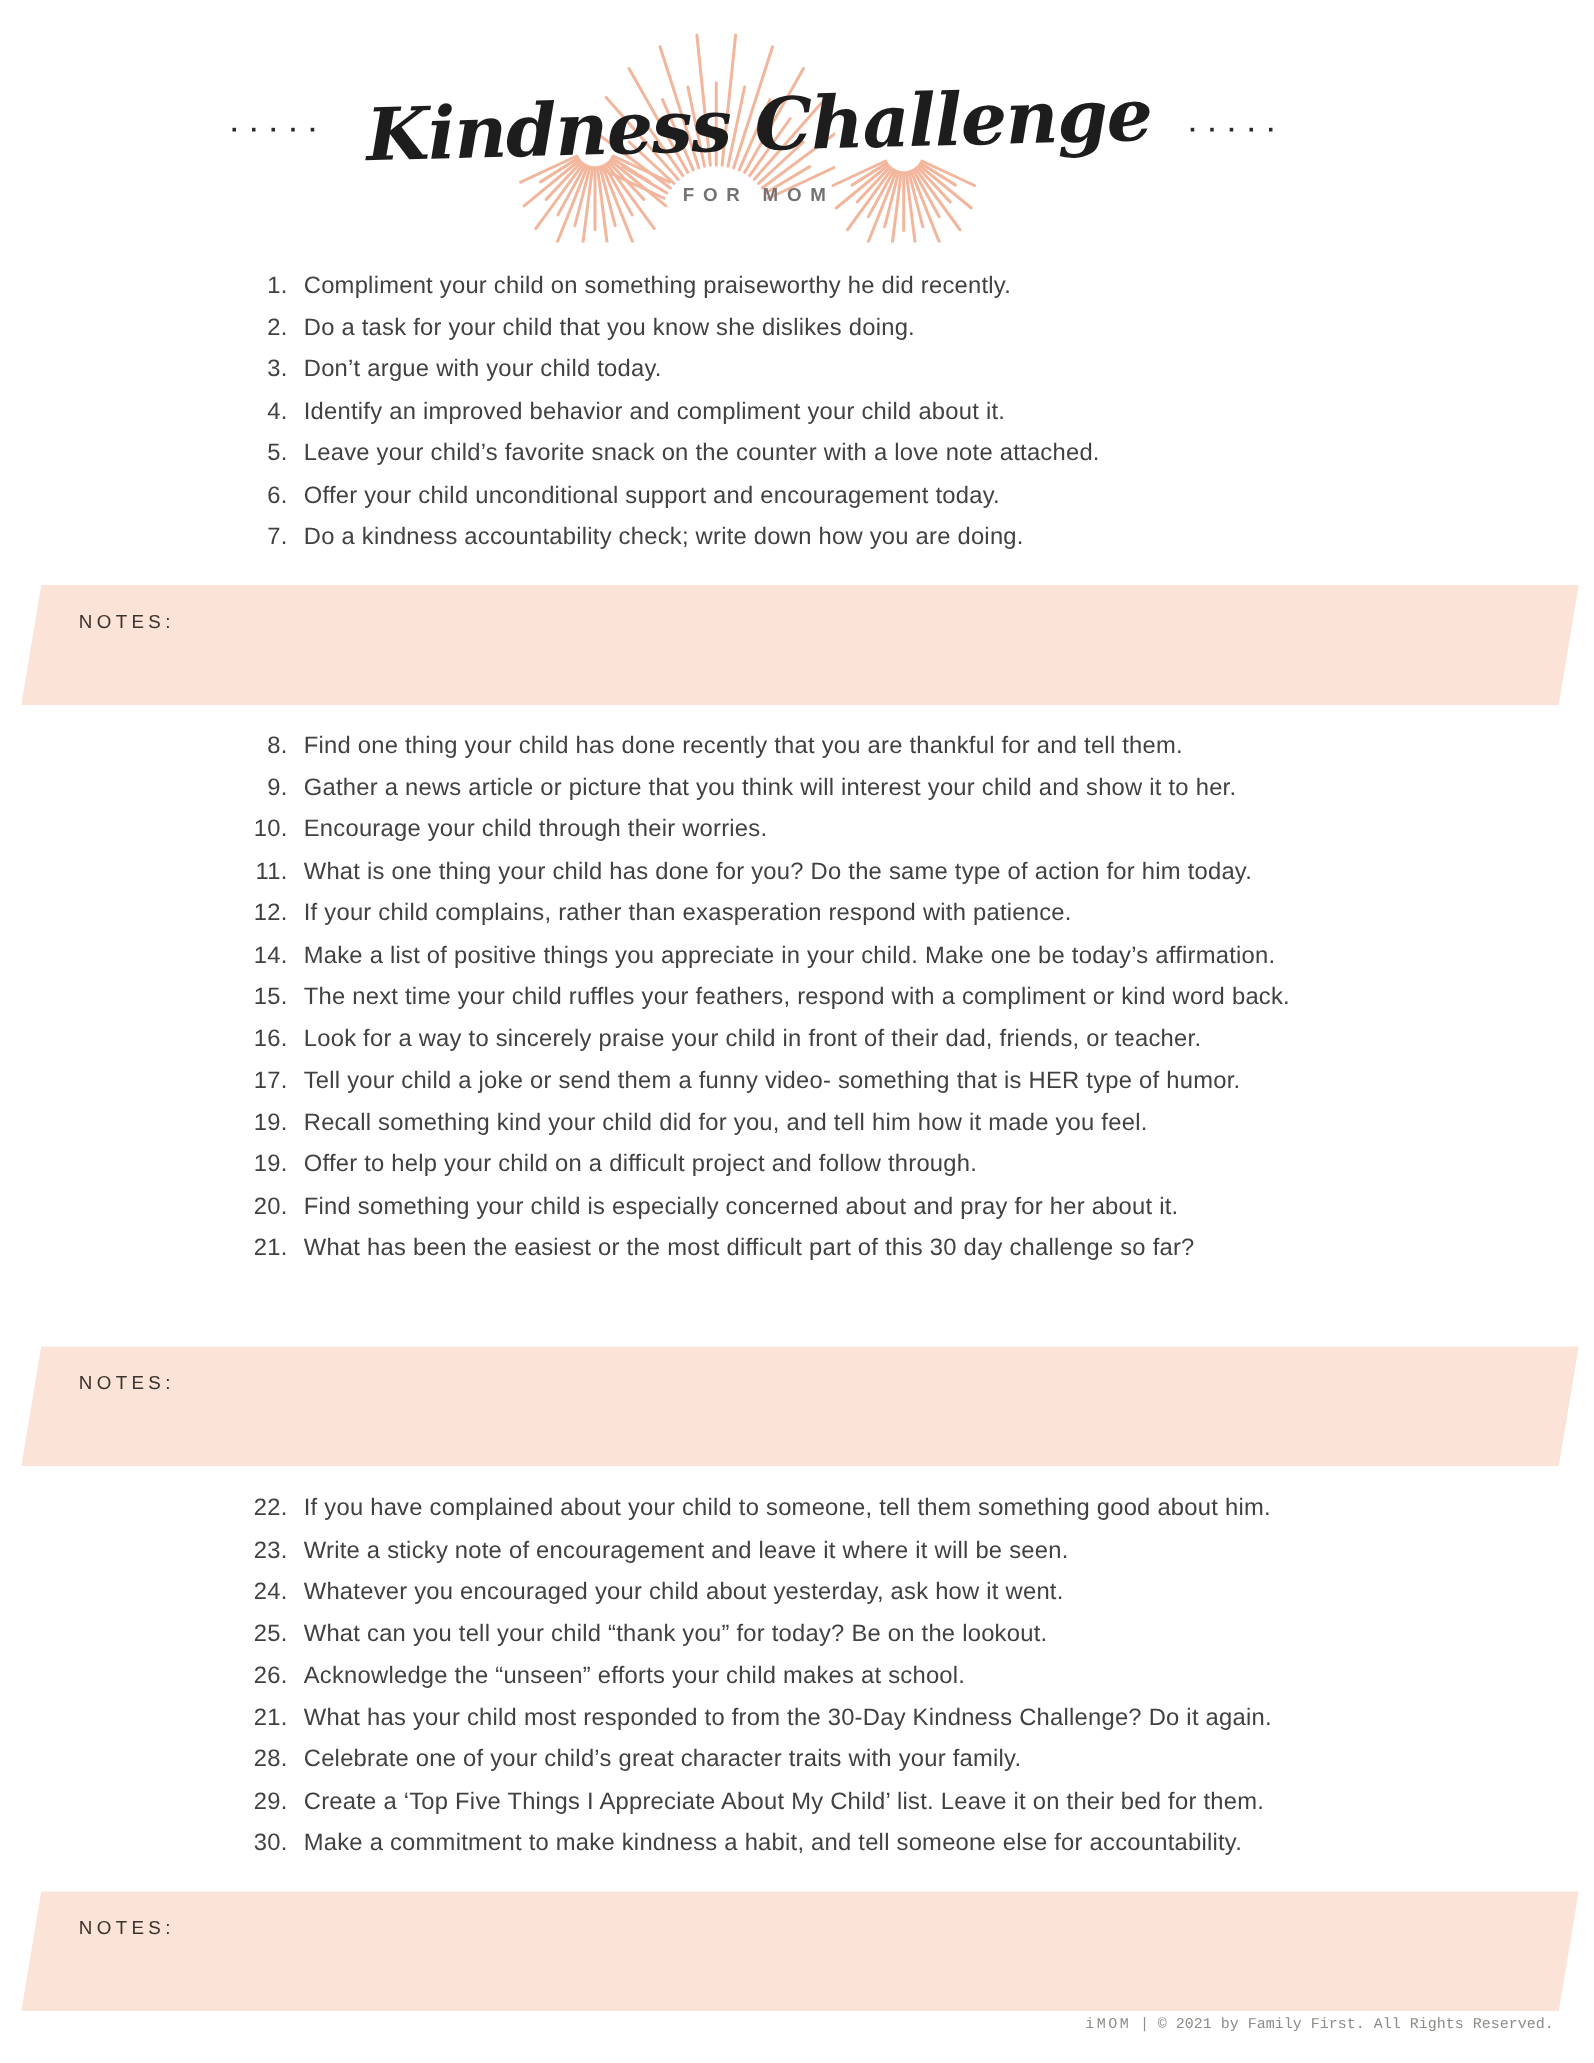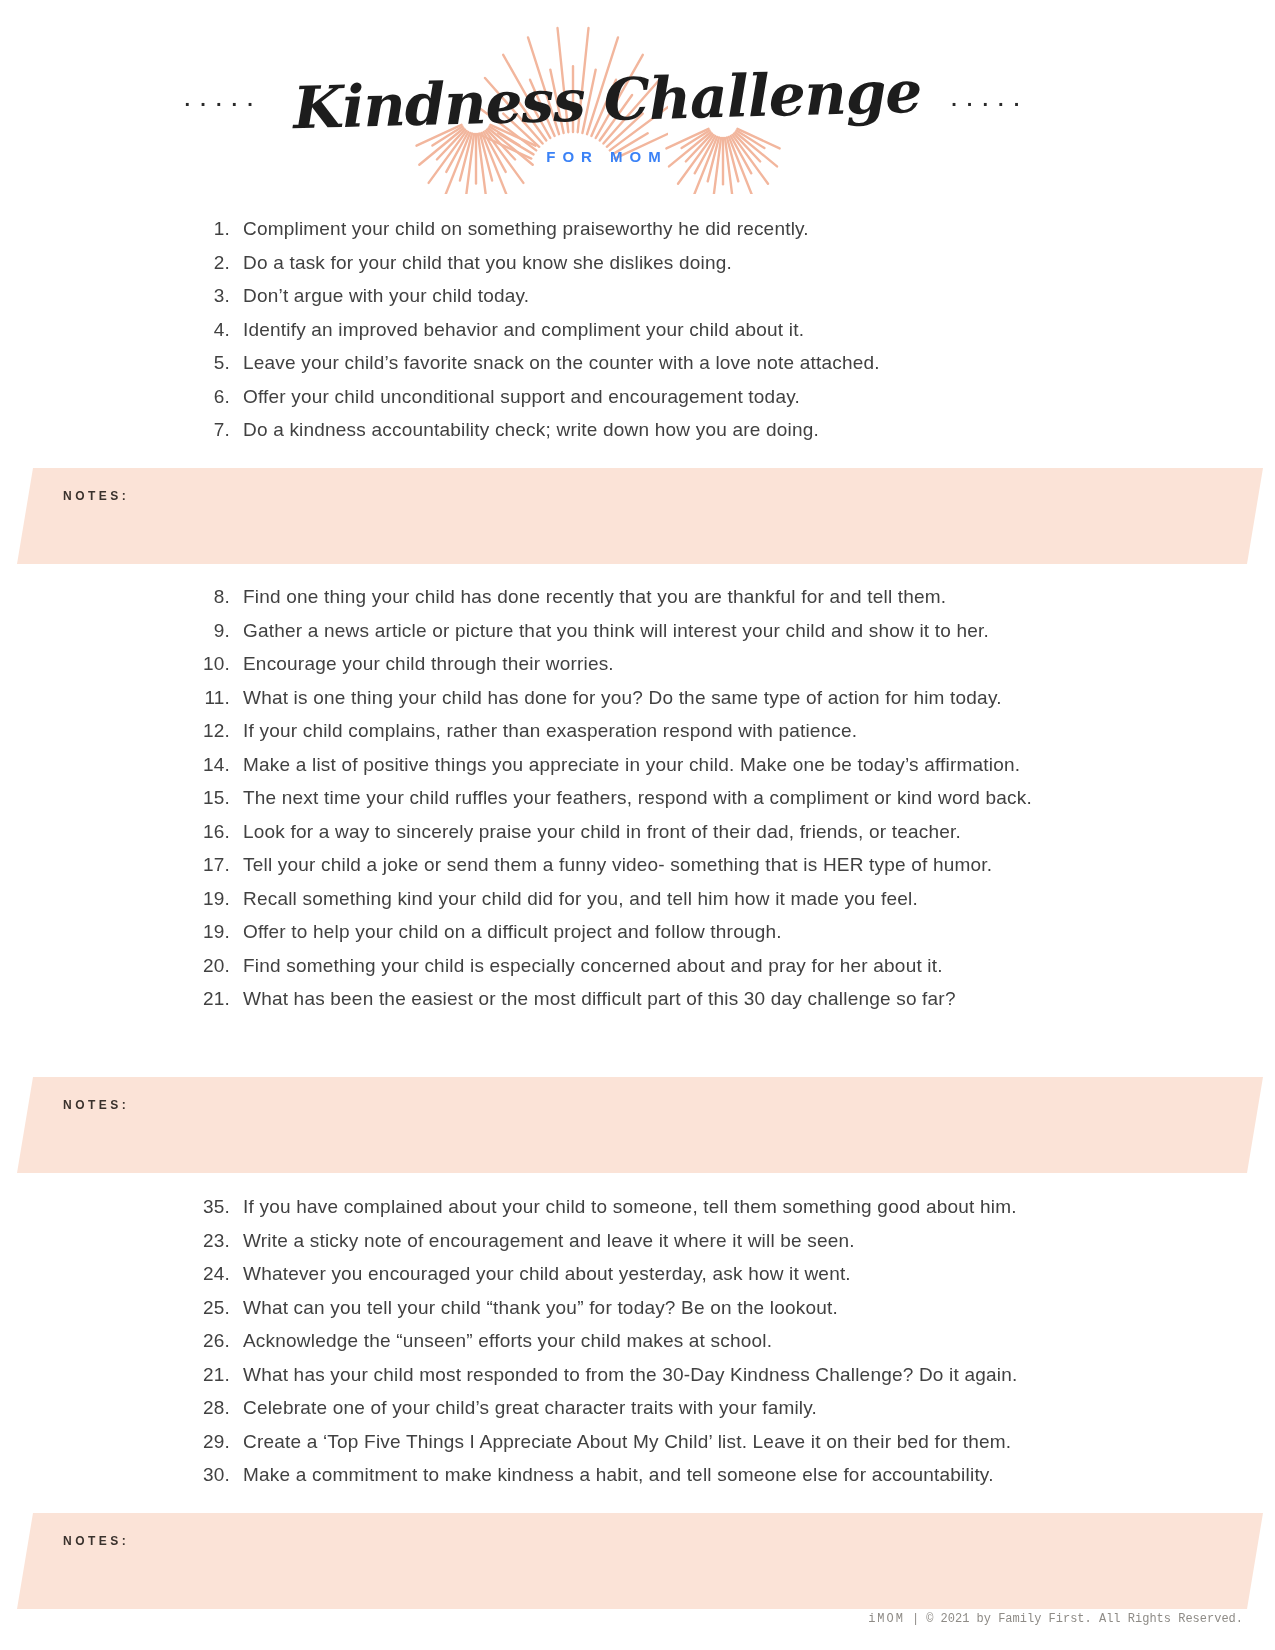--- a/index.html
+++ b/index.html
@@ -43,21 +43,21 @@
     white-space:nowrap;
   }
   .subtitle{
     position:absolute;
     left:0; top:148px;
     width:1214px;
     text-align:center;
     font-size:15px;
     font-weight:700;
     letter-spacing:7px;
-    color:#3b82f6;
+    color:#737373;
     z-index:1;
   }
   
   .list{
     position:absolute;
     left:194px;
     right:40px;
   }
   .item{
     display:flex;
@@ -83,22 +83,22 @@
     left:17px;
     width:1246px;
     height:96px;
     background:var(--band);
     clip-path:polygon(16px 0, 100% 0, calc(100% - 16px) 100%, 0 100%);
   }
   .notes-label{
     position:absolute;
     left:46px;
     top:21px;
-    font-size:12px;
-    font-weight:700;
+    font-size:15px;
+    font-weight:400;
     letter-spacing:3.5px;
     color:var(--notes);
   }
   
   .footer{
     position:absolute;
     right:32px;
     top:1612px;
     font-family:Liberation Mono, monospace;
     font-size:12px;
@@ -277,21 +277,21 @@
         <span class="txt">What has been the easiest or the most difficult part of this 30 day challenge so far?</span>
       </div>
     </section>
 
   <div class="band" style="top:1077px">
     <span class="notes-label">NOTES:</span>
   </div>
 
   <section class="list" style="top:1190px">
       <div class="item">
-        <span class="num">35.</span>
+        <span class="num">22.</span>
         <span class="txt">If you have complained about your child to someone, tell them something good about him.</span>
       </div>
       <div class="item">
         <span class="num">23.</span>
         <span class="txt">Write a sticky note of encouragement and leave it where it will be seen.</span>
       </div>
       <div class="item">
         <span class="num">24.</span>
         <span class="txt">Whatever you encouraged your child about yesterday, ask how it went.</span>
       </div>

